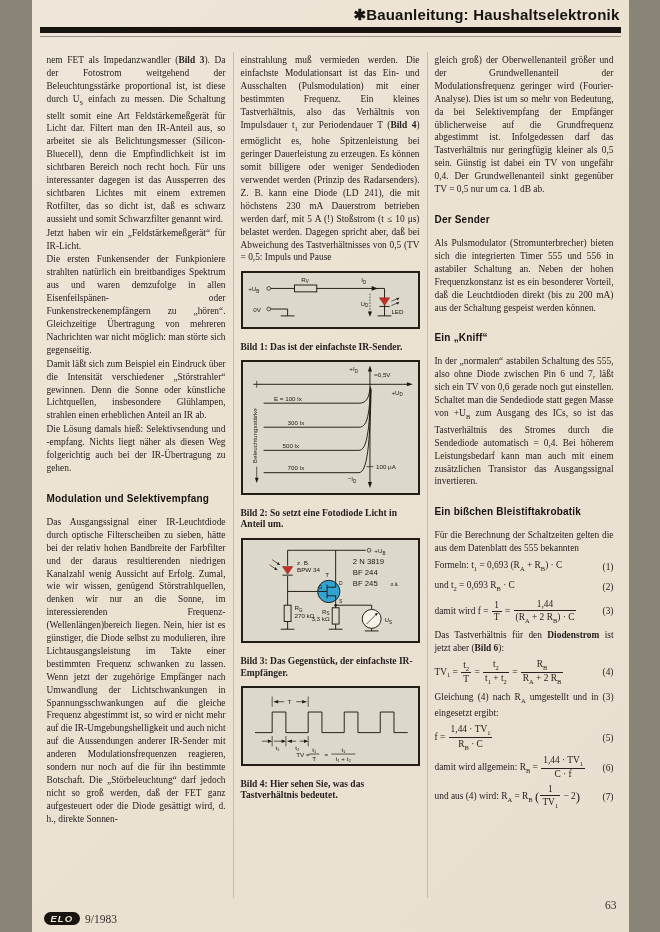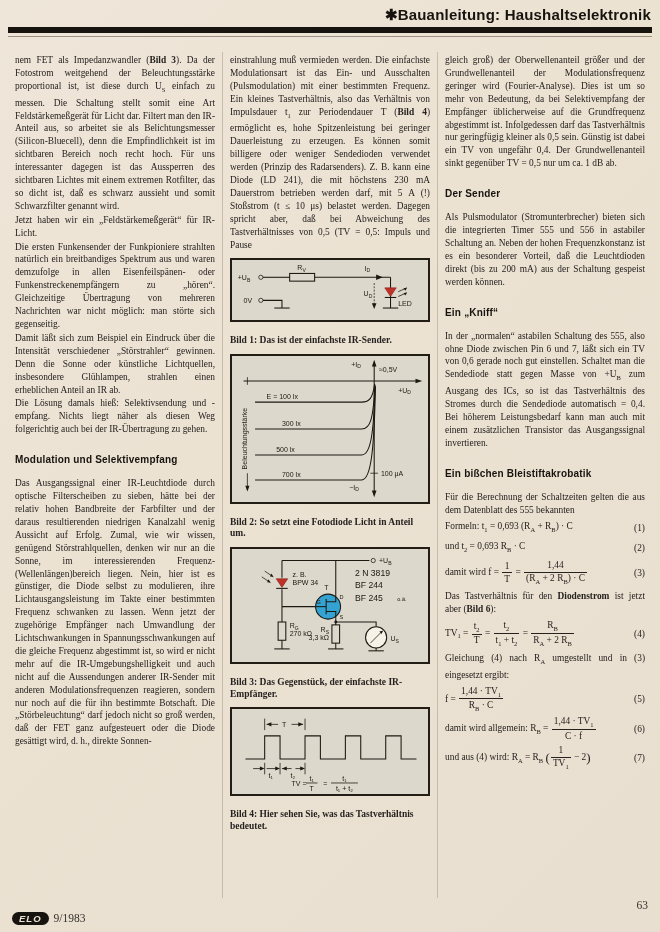--- a/index.html
+++ b/index.html
@@ -1,17 +1,17 @@
 <!DOCTYPE html>
 <html lang="de"><head>
 <meta charset="utf-8">
 <style>
   html,body { margin:0; padding:0; background:#8a8378; }
   .page {
-    position:relative; width:660px; height:932px; margin:0 auto;
+    position:relative; width:597px; height:932px; margin:0 auto;
     background:linear-gradient(135deg,#efe6da 0%, #ebe2d2 40%, #e9dfd0 100%);
     font-family:"Liberation Serif", serif; color:#262220; overflow:hidden;
   }
   
   .header { position:absolute; top:6px; left:8px; right:8px; }
   .header-title {
     text-align:right; font-family:"Liberation Sans", sans-serif; font-weight:bold;
     font-size:15px; letter-spacing:0.2px; color:#17130f; padding-right:1px;
   }
   .header-bar  { height:6px; background:#17130f; margin-top:3px; }
@@ -43,21 +43,21 @@
   .frac { display:inline-block; vertical-align:middle; text-align:center; line-height:1.15; margin:0 1px; }
   .frac .n { display:block; border-bottom:1px solid #262220; padding:0 2px 0.5px 2px; }
   .frac .d { display:block; padding:0.5px 2px 0 2px; }
   .bigp { font-size:13px; vertical-align:middle; }
   
   .footer {
     position:absolute; left:12px; right:12px; bottom:7px;
     display:flex; justify-content:space-between; align-items:center;
     font-size:11.5px; color:#33302b;
   }
-  .footer-left { display:flex; gap:5px;margin-top:27px; }
+  .footer-left { display:flex; align-items:center; gap:5px;margin-top:27px; }
   .logo-badge {
     display:inline-block; background:#17130f; color:#ece3d4;
     font-family:"Liberation Sans", sans-serif; font-weight:bold; font-style:italic;
     font-size:9.5px; line-height:13px; padding:0 7px; border-radius:7px; letter-spacing:1px;
   }
 </style>
 </head>
 <body>
 
 <div class="page">

